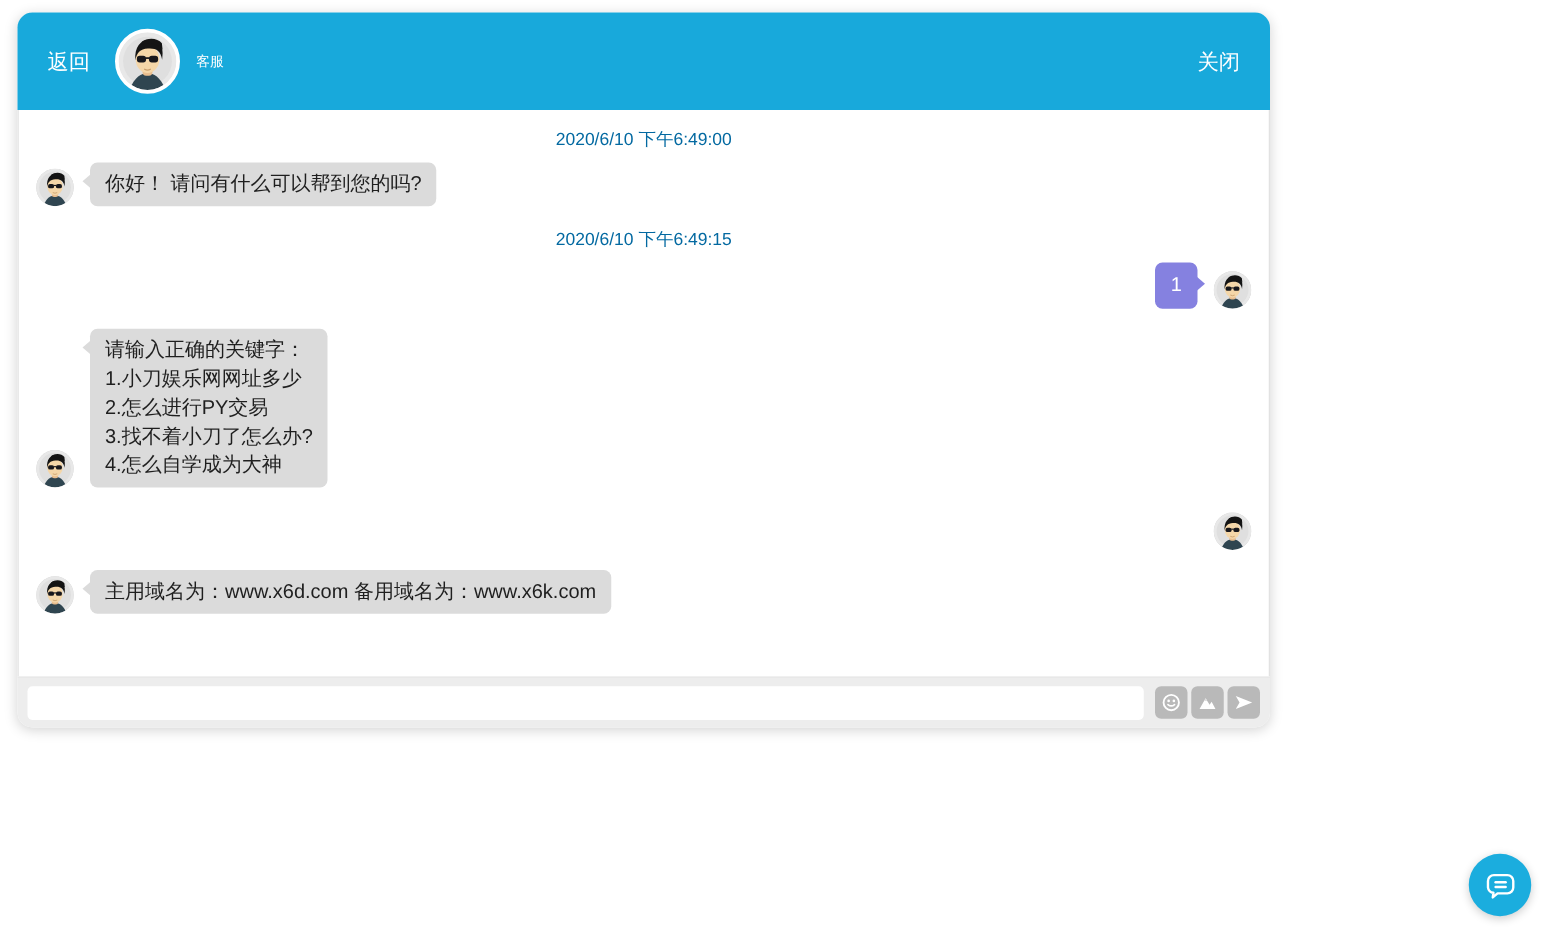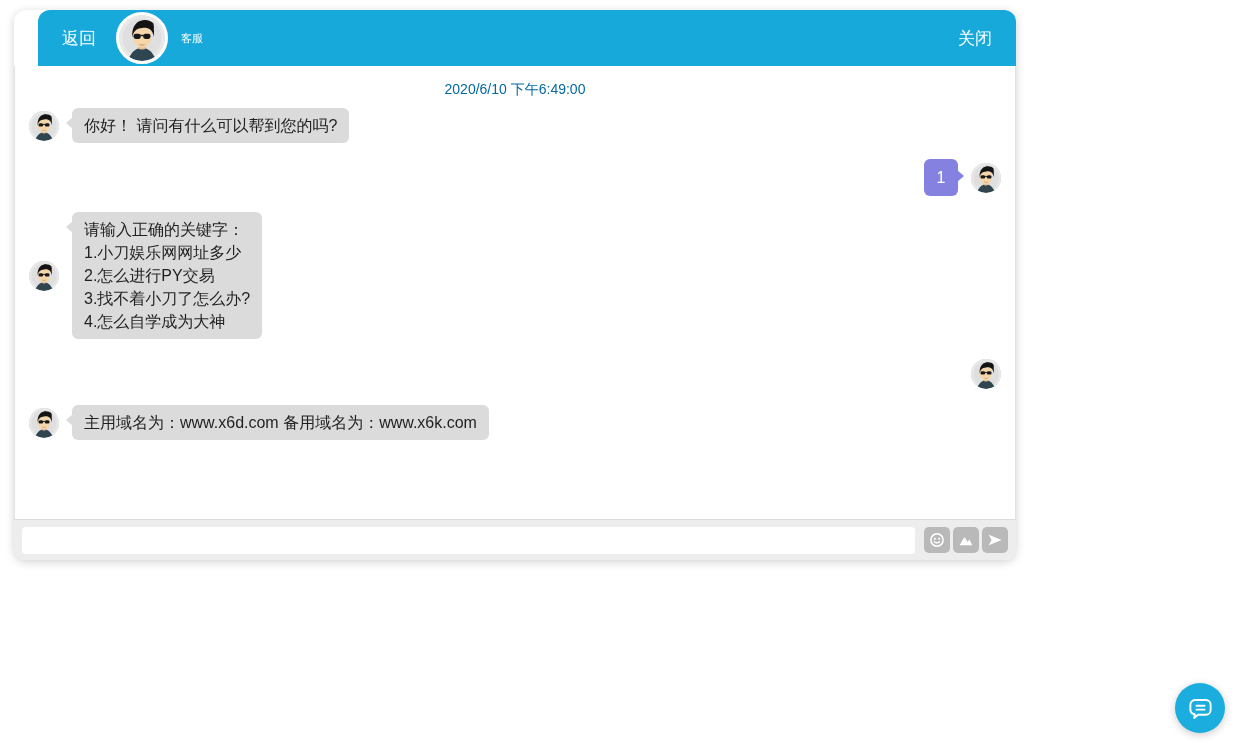--- a/index.html
+++ b/index.html
@@ -6,25 +6,24 @@
   html,body { width:1254px; height:748px; background:#ffffff; font-family:"Liberation Sans","DejaVu Sans",sans-serif; overflow:hidden; }
 
   .chat-panel{
     position:absolute; left:14px; top:10px; width:1002px;
     border-radius:12px;
     box-shadow:0 2px 10px rgba(0,0,0,.18);
     background:#fff;
   }
   
   .chat-header{
-    height:56px; background:#18a9db;
+    height:78px; background:#18a9db;
     border-radius:12px 12px 0 0;
     display:flex; align-items:center; padding:0 24px;
     color:#fff;
-    margin-left:24px;
   }
   .back-btn{ font-size:17px; color:#fff; cursor:pointer; }
   .header-avatar{
     width:52px; height:52px; border-radius:50%;
     border:3px solid #fff; margin-left:20px; overflow:hidden;
     background:#e6e6e6;
   }
   .chat-title{ font-size:11px; margin-left:13px; }
   .header-spacer{ flex:1; }
   .close-btn{ font-size:17px; color:#fff; cursor:pointer; }
@@ -33,21 +32,21 @@
   .message-list{
     height:453px; background:#fff;
     border-left:1px solid #e2e2e2; border-right:1px solid #e2e2e2;
     overflow:hidden; position:relative;
   }
   .time-row{
     text-align:center; color:#0369a1; font-size:14px;
     margin:15px 0 9px;
   }
   .msg-row{
-    display:flex; align-items:center;
+    display:flex; align-items:flex-end;
     padding:0 14px; margin:0 0 16px;
   }
   .msg-row.user{ justify-content:flex-end; }
   .avatar{
     width:30px; height:30px; border-radius:50%;
     overflow:hidden; flex:none; background:#e6e6e6;
     box-shadow:0 0 0 1px #ddd inset;
   }
   .bubble{
     position:relative; max-width:640px;
@@ -148,20 +147,21 @@
 
     <div class="msg-row bot">
       <span class="avatar">
         <svg width="30" height="30" viewBox="0 0 40 40">
             <use href="#avatar-man"></use>
           </svg>
       </span>
       <div class="bubble">你好！ 请问有什么可以帮到您的吗?</div>
     </div>
 
+    <div class="time-row" style="margin-top:18px">2020/6/10 下午6:49:15</div>
 
     <div class="msg-row user">
       <div class="bubble short">1</div>
       <span class="avatar">
         <svg width="30" height="30" viewBox="0 0 40 40">
             <use href="#avatar-man"></use>
           </svg>
       </span>
     </div>
 

